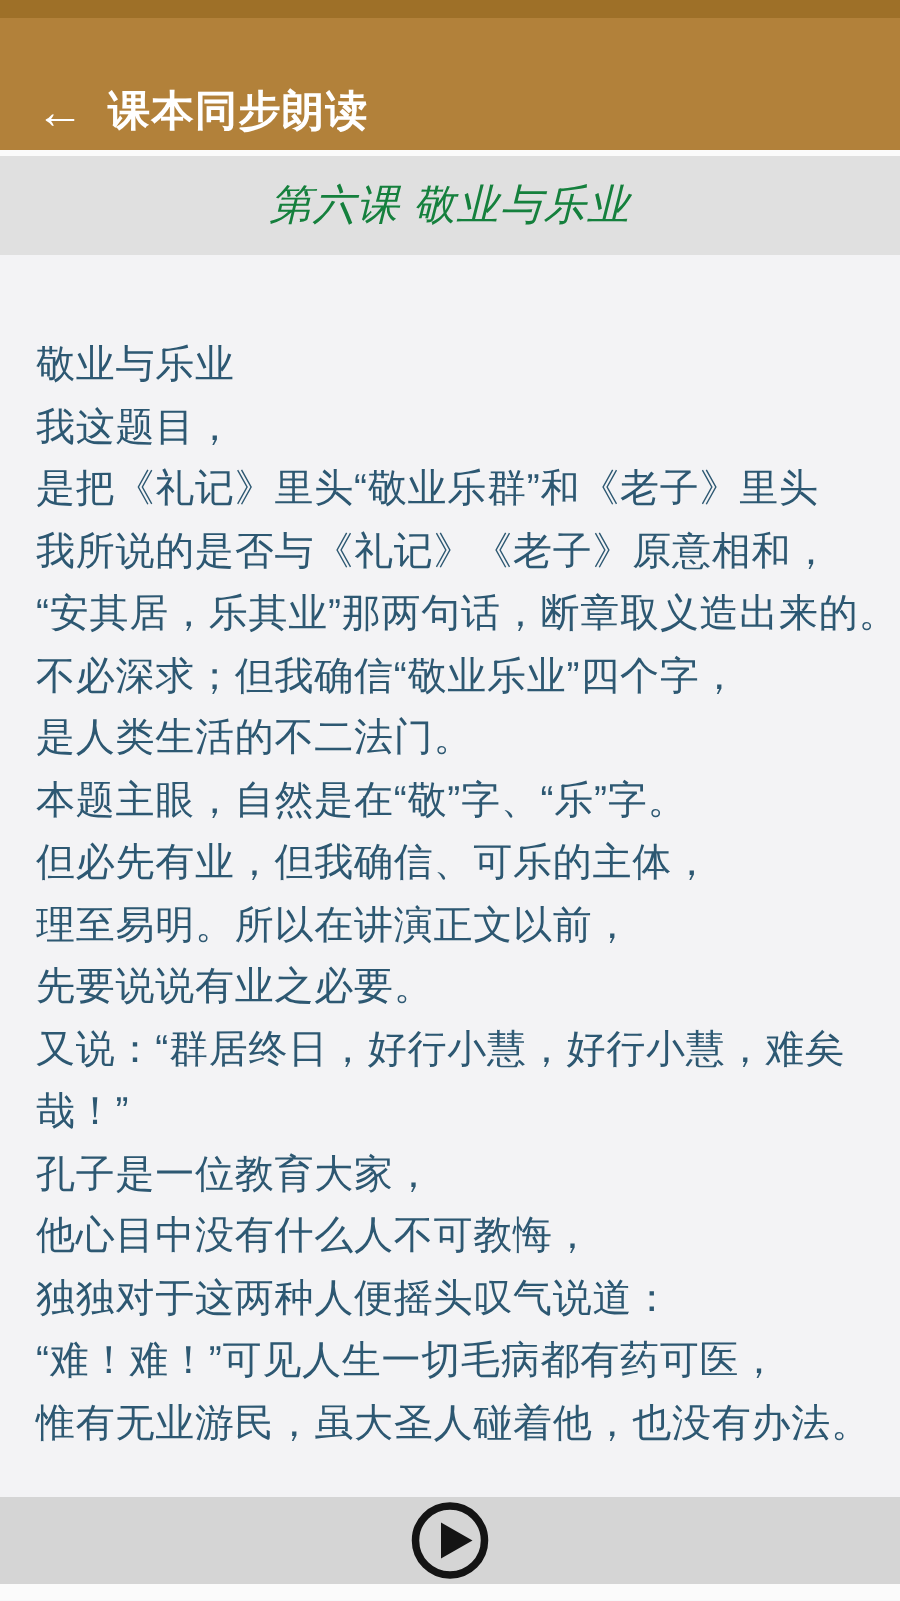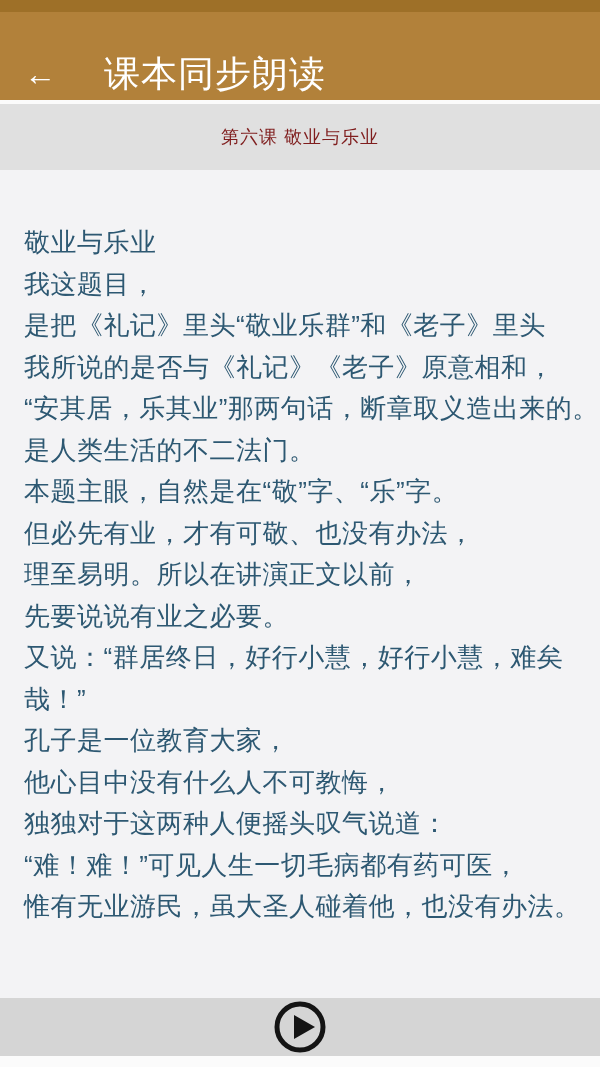--- a/index.html
+++ b/index.html
@@ -21,31 +21,31 @@
     position: absolute; left: 24px; top: 44px; height: 36px;
     display: flex; align-items: center;
   }
   .back-btn {
     background: none; border: none; padding: 0; margin: 0;
     width: 36px; height: 36px; cursor: pointer;
     display: flex; align-items: center; justify-content: flex-start;
   }
   .back-glyph { color: #ffffff; font-size: 32px; line-height: 32px; font-weight: 400; }
   .app-title {
-    margin: 0 0 0 44px; color: #ffffff; font-size: 36px; font-weight: 400;
+    margin: 0 0 0 12px; color: #ffffff; font-size: 28px; font-weight: 700;
     letter-spacing: 1px; line-height: 36px;
   }
 
   .bar-gap { height: 4px; background: #fbfbfb; flex: 0 0 auto; }
 
   .lesson-bar {
     height: 66px; background: #e0e0e0; flex: 0 0 auto;
     display: flex; align-items: center; justify-content: center;
   }
-  .lesson-title { color: #7f1d1d; font-size: 18px; letter-spacing: 1px; }
+  .lesson-title { color: #15803d; font-size: 28px; letter-spacing: 1px; font-style: italic; }
 
   
   .content {
     box-sizing: border-box;
     height: 828px; flex: 0 0 auto;
     padding: 52px 24px 0 24px;
     overflow: hidden;
     background: #f3f3f5;
   }
   .text-line {
@@ -91,23 +91,24 @@
   <div class="lesson-bar">
     <span class="lesson-title">第六课 敬业与乐业</span>
   </div>
 
   <main class="content">
       <div class="text-line">敬业与乐业</div>
       <div class="text-line">我这题目，</div>
       <div class="text-line">是把《礼记》里头“敬业乐群”和《老子》里头</div>
       <div class="text-line">我所说的是否与《礼记》《老子》原意相和，</div>
       <div class="text-line">“安其居，乐其业”那两句话，断章取义造出来的。</div>
+      <div class="text-line">不必深求；但我确信“敬业乐业”四个字，</div>
       <div class="text-line">是人类生活的不二法门。</div>
       <div class="text-line">本题主眼，自然是在“敬”字、“乐”字。</div>
-      <div class="text-line">但必先有业，才有可敬、也没有办法，</div>
+      <div class="text-line">但必先有业，但我确信、可乐的主体，</div>
       <div class="text-line">理至易明。所以在讲演正文以前，</div>
       <div class="text-line">先要说说有业之必要。</div>
       <div class="text-line">又说：“群居终日，好行小慧，好行小慧，难矣</div>
       <div class="text-line">哉！”</div>
       <div class="text-line">孔子是一位教育大家，</div>
       <div class="text-line">他心目中没有什么人不可教悔，</div>
       <div class="text-line">独独对于这两种人便摇头叹气说道：</div>
       <div class="text-line">“难！难！”可见人生一切毛病都有药可医，</div>
       <div class="text-line">惟有无业游民，虽大圣人碰着他，也没有办法。</div>
     </main>

